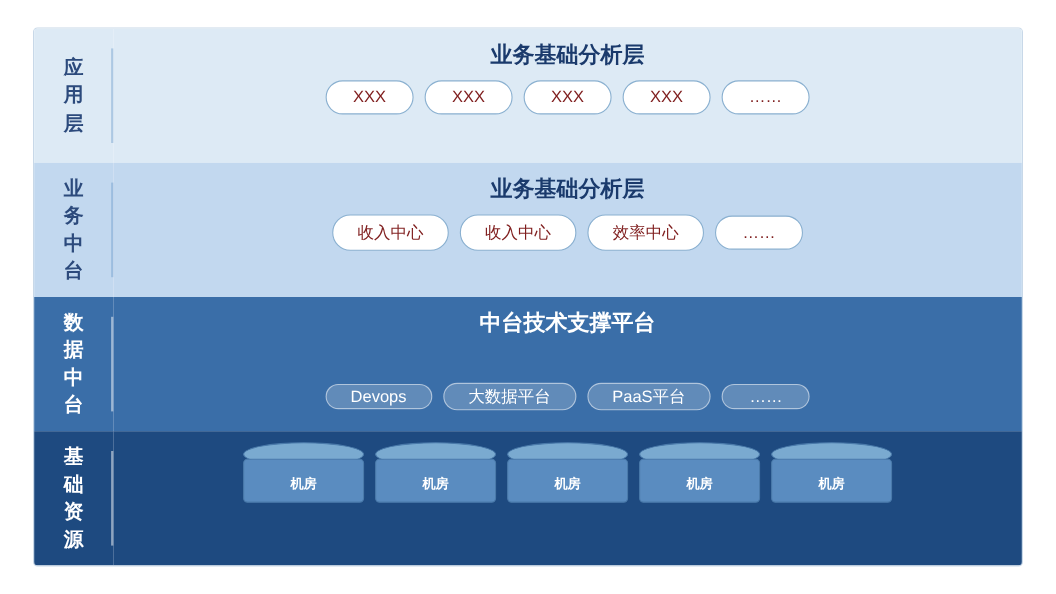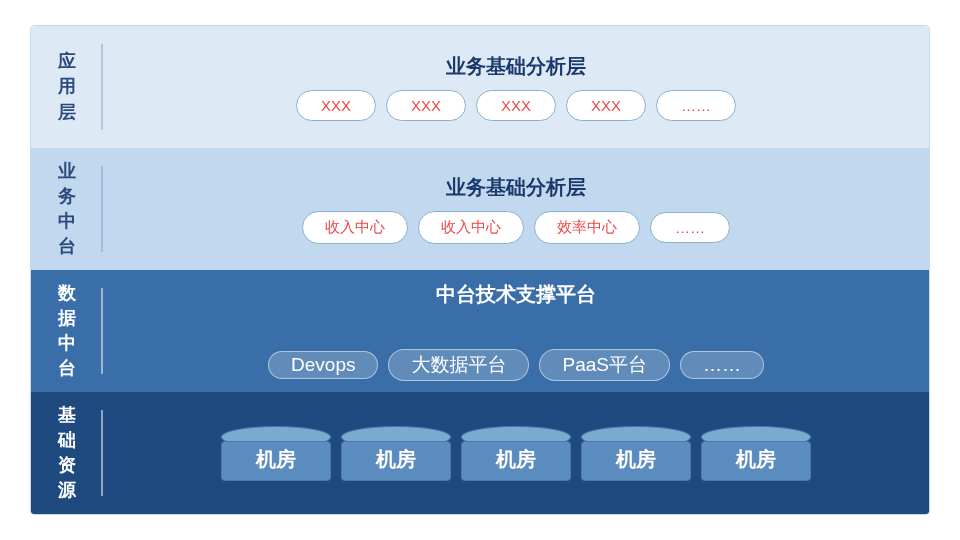--- a/index.html
+++ b/index.html
@@ -41,21 +41,21 @@
       line-height: 1.4;
       padding: 8px 4px;
       position: relative;
     }
     
     .layer-content {
       flex: 1;
       display: flex;
       flex-direction: column;
       align-items: center;
-      justify-content: center;
+      justify-content: flex-start;
       padding: 10px 16px;
       gap: 10px;
     }
     .layer-title {
       font-size: 20px;
       font-weight: bold;
       color: #1a3a6c;
       text-align: center;
     }
     .cards-row {
@@ -63,31 +63,31 @@
       flex-direction: row;
       gap: 10px;
       align-items: center;
     }
     
     .card {
       border: 1.5px solid #8ab0d0;
       border-radius: 20px;
       padding: 6px 22px;
       font-size: 15px;
-      color: #ef4444;
+      color: #7f1d1d;
       background: #ffffff;
       white-space: nowrap;
       min-width: 80px;
       text-align: center;
     }
     .card-dark {
       border: 1.5px solid #6a90c0;
       border-radius: 20px;
       padding: 2px 22px;
-      font-size: 19px;
+      font-size: 15px;
       color: #1a3a6c;
       background: rgba(255,255,255,0.15);
       white-space: nowrap;
       min-width: 80px;
       text-align: center;
     }
     
     .row-app .layer-label { background: #ddeaf5; }
     .row-app .layer-content { background: #ddeaf5; }
 
@@ -147,21 +147,21 @@
       height: 22px;
       background: #7aaad0;
       border: 1.5px solid #4a7aaa;
       border-radius: 50%;
       position: absolute;
       top: 0;
     }
     .cylinder-label {
       position: absolute;
       bottom: 8px;
-      font-size: 20px;
+      font-size: 12px;
       color: #ffffff;
       font-weight: bold;
       z-index: 2;
     }
   </style>
 </head>
 <body>
 
 <div class="main-container">
 

